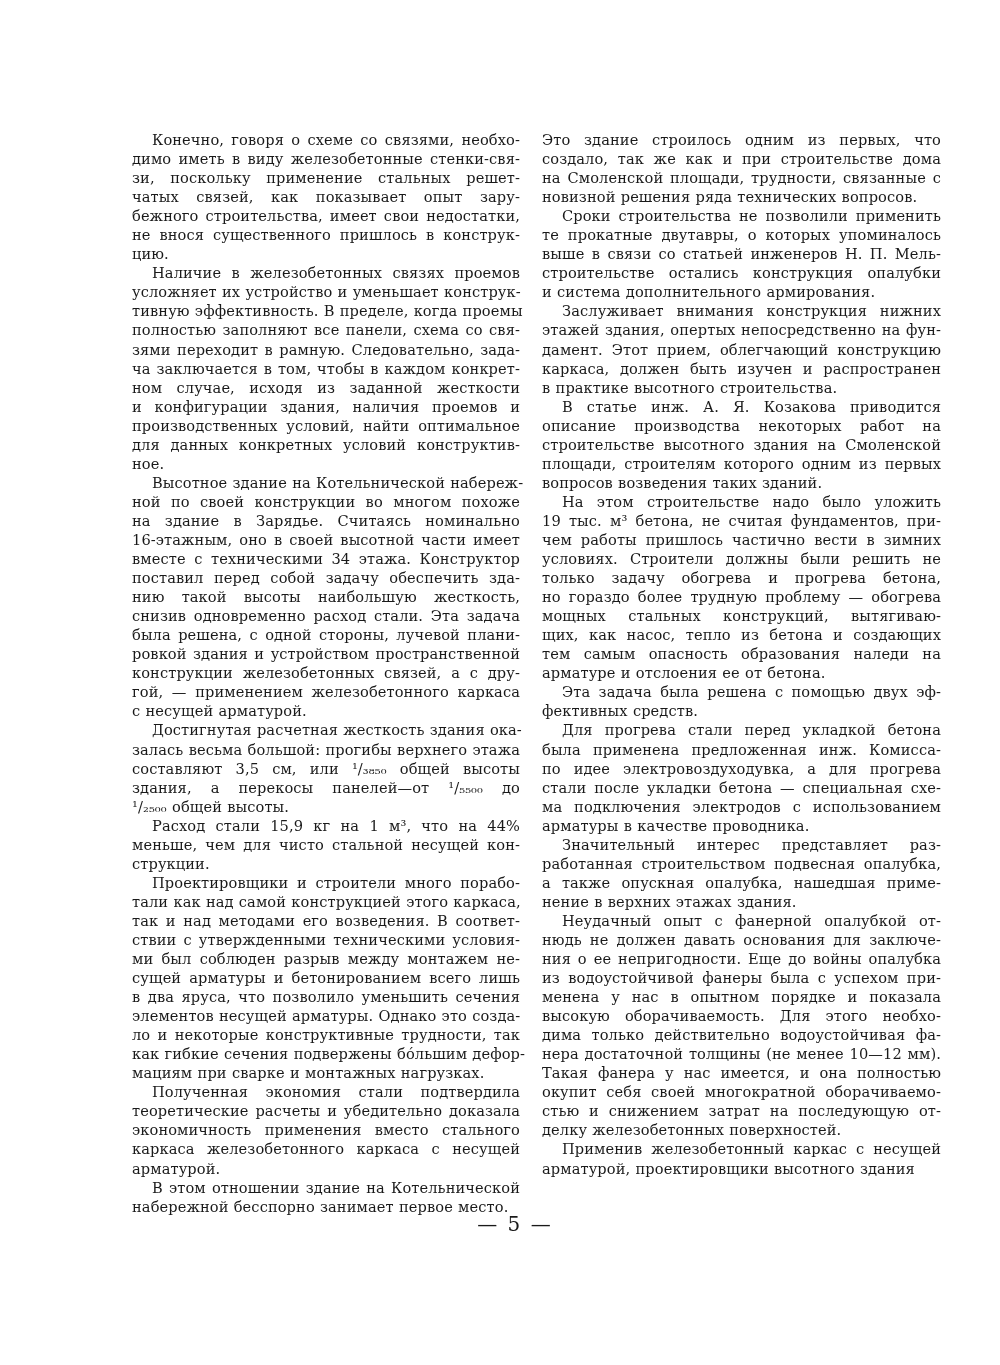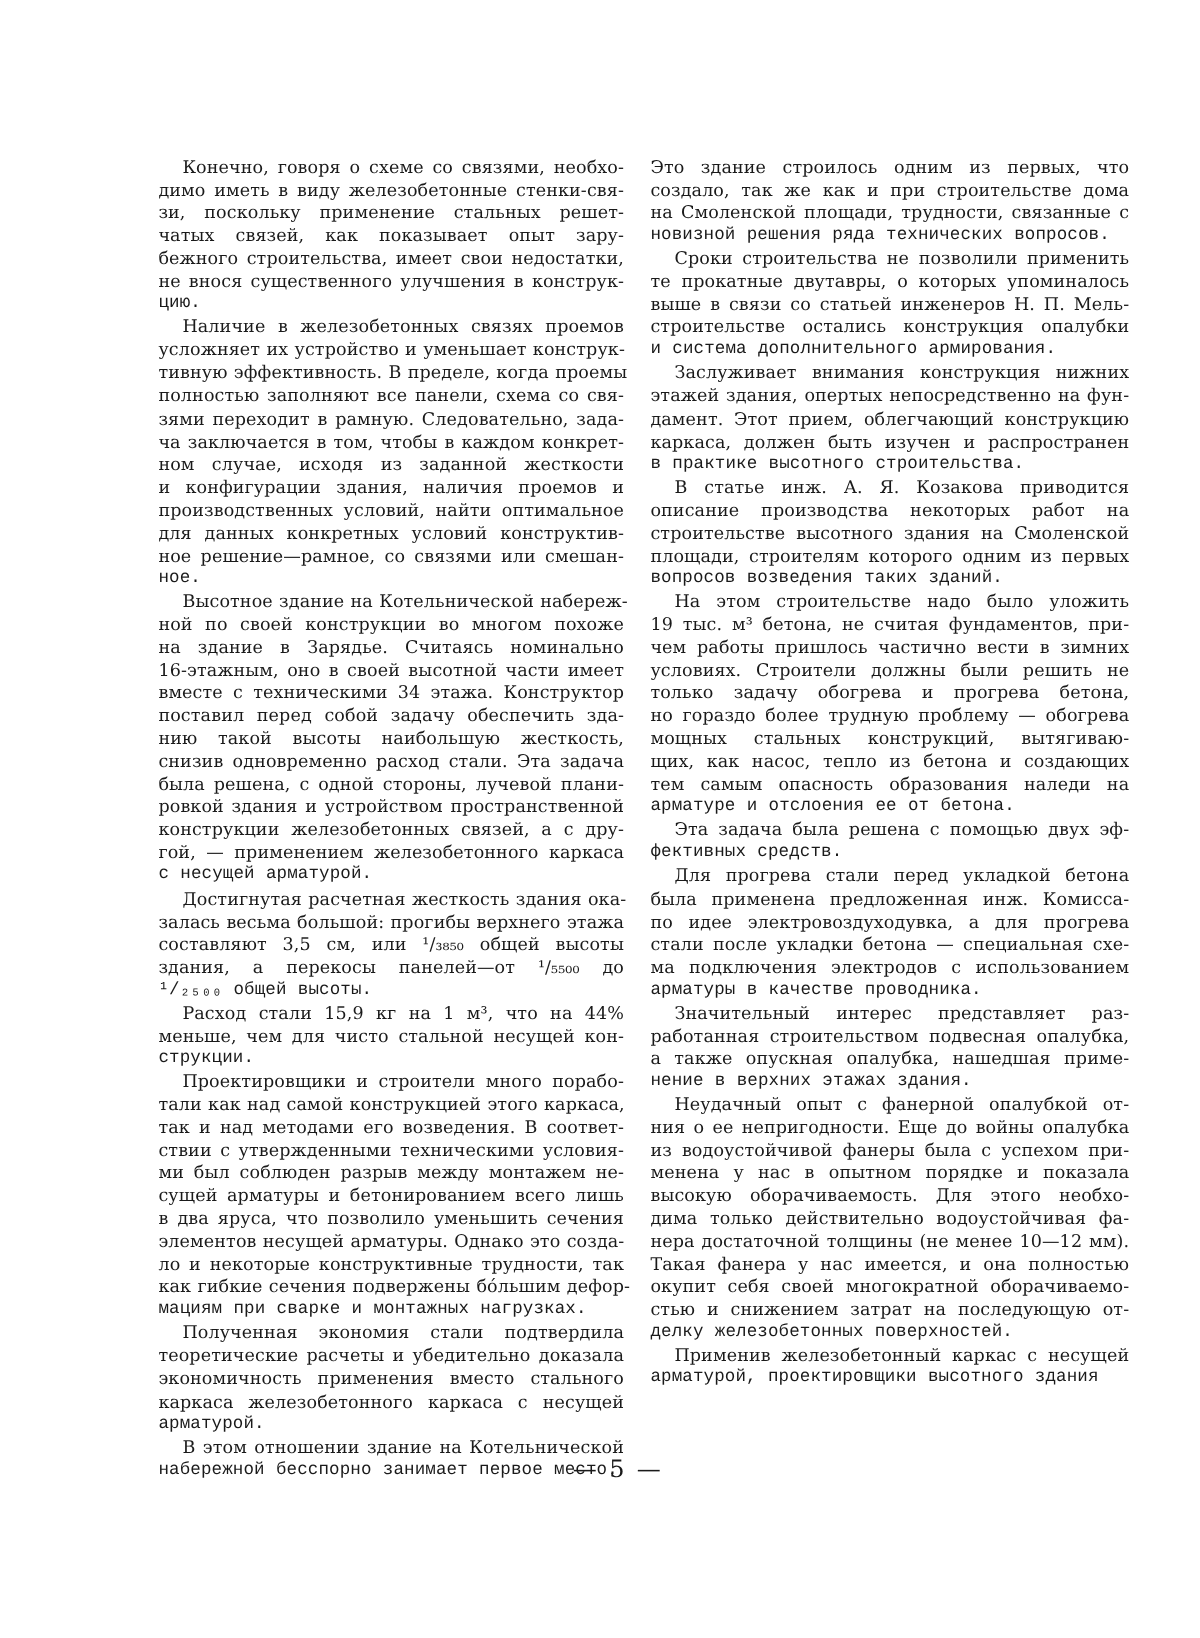--- a/index.html
+++ b/index.html
@@ -35,21 +35,20 @@
     .line {
       display: block;
       white-space: nowrap;
       text-align: justify;
       text-align-last: justify;
       height: 19.05px;
       overflow: visible;
     }
     .line.last {
       text-align-last: left;
-      font-family: Liberation Mono, monospace;
     }
     .line.indent { padding-left: 20px; }
     .page-number {
       position: absolute;
       top: 1212px;
       left: 0;
       width: 1000px;
       text-align: center;
       font-size: 20px;
       letter-spacing: 2px;
@@ -59,35 +58,34 @@
 <body>
 
 <div class="page">
   <div class="column col-left" id="col-left">
       <div>
         <span class="line indent">Конечно, говоря о схеме со связями, необхо-</span>
         <span class="line">димо иметь в виду железобетонные стенки-свя-</span>
         <span class="line">зи, поскольку применение стальных решет-</span>
         <span class="line">чатых связей, как показывает опыт зару-</span>
         <span class="line">бежного строительства, имеет свои недостатки,</span>
-        <span class="line">не внося существенного улучшения в конструк-</span>
+        <span class="line">не внося существенного пришлось в конструк-</span>
         <span class="line last">цию.</span>
       </div>
       <div>
         <span class="line indent">Наличие в железобетонных связях проемов</span>
         <span class="line">усложняет их устройство и уменьшает конструк-</span>
         <span class="line">тивную эффективность. В пределе, когда проемы</span>
         <span class="line">полностью заполняют все панели, схема со свя-</span>
         <span class="line">зями переходит в рамную. Следовательно, зада-</span>
         <span class="line">ча заключается в том, чтобы в каждом конкрет-</span>
         <span class="line">ном случае, исходя из заданной жесткости</span>
         <span class="line">и конфигурации здания, наличия проемов и</span>
         <span class="line">производственных условий, найти оптимальное</span>
         <span class="line">для данных конкретных условий конструктив-</span>
-        <span class="line">ное решение—рамное, со связями или смешан-</span>
         <span class="line last">ное.</span>
       </div>
       <div>
         <span class="line indent">Высотное здание на Котельнической набереж-</span>
         <span class="line">ной по своей конструкции во многом похоже</span>
         <span class="line">на здание в Зарядье. Считаясь номинально</span>
         <span class="line">16-этажным, оно в своей высотной части имеет</span>
         <span class="line">вместе с техническими 34 этажа. Конструктор</span>
         <span class="line">поставил перед собой задачу обеспечить зда-</span>
         <span class="line">нию такой высоты наибольшую жесткость,</span>
@@ -188,20 +186,21 @@
         <span class="line last">арматуры в качестве проводника.</span>
       </div>
       <div>
         <span class="line indent">Значительный интерес представляет раз-</span>
         <span class="line">работанная строительством подвесная опалубка,</span>
         <span class="line">а также опускная опалубка, нашедшая приме-</span>
         <span class="line last">нение в верхних этажах здания.</span>
       </div>
       <div>
         <span class="line indent">Неудачный опыт с фанерной опалубкой от-</span>
+        <span class="line">нюдь не должен давать основания для заключе-</span>
         <span class="line">ния о ее непригодности. Еще до войны опалубка</span>
         <span class="line">из водоустойчивой фанеры была с успехом при-</span>
         <span class="line">менена у нас в опытном порядке и показала</span>
         <span class="line">высокую оборачиваемость. Для этого необхо-</span>
         <span class="line">дима только действительно водоустойчивая фа-</span>
         <span class="line">нера достаточной толщины (не менее 10—12 мм).</span>
         <span class="line">Такая фанера у нас имеется, и она полностью</span>
         <span class="line">окупит себя своей многократной оборачиваемо-</span>
         <span class="line">стью и снижением затрат на последующую от-</span>
         <span class="line last">делку железобетонных поверхностей.</span>

